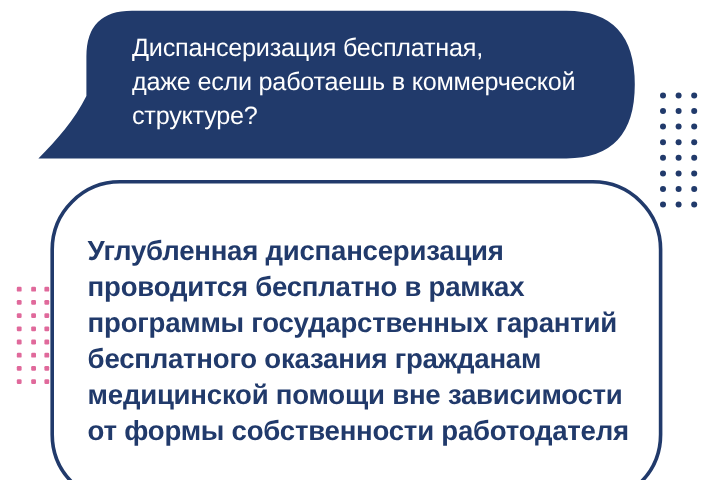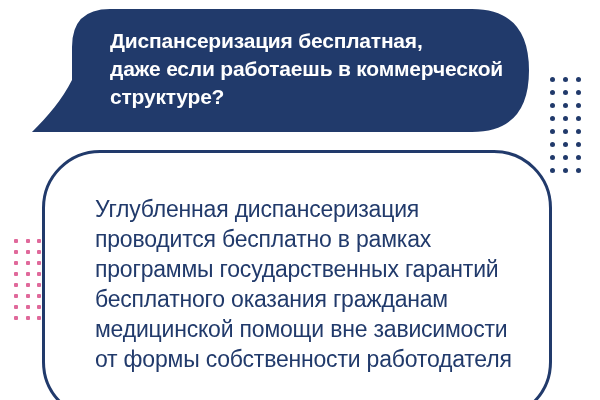--- a/index.html
+++ b/index.html
@@ -28,45 +28,44 @@
   }
   .q-bubble-svg path{ fill:var(--navy,#213A6B); }
 
   .q-text{
     position:absolute;
     left:110px; top:27px;
     width:420px;
     color:#fff;
     font-size:21px;
     line-height:28px;
-    font-weight:bold;
+    font-weight:normal;
     letter-spacing:-0.2px;
     white-space:pre;
   }
 
   
   .a-bubble{
     position:absolute;
     left:42px; top:150px;
     width:510px; height:270px; 
     background:var(--bg,#fff);
     border:3px solid var(--navy,#213A6B);
     border-radius:58px;
   }
   .a-text{
     position:absolute;
     left:73px; top:194px;
     width:480px;
     color:var(--navy,#213A6B);
     font-size:23px;
     line-height:30px;
-    font-weight:normal;
+    font-weight:bold;
     letter-spacing:-0.2px;
     white-space:pre;
-    margin-left:22px;
   }
 
   
   .dots{
     position:absolute;
     display:grid;
   }
   .dots i{display:block;}
   .dots-navy{
     left:550px; top:77px;

